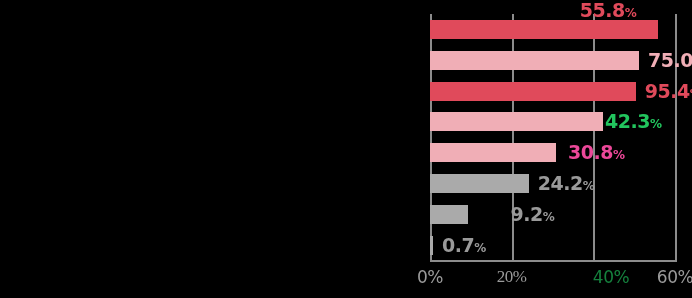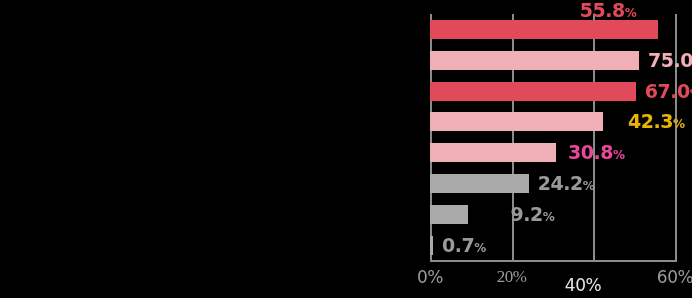--- a/index.html
+++ b/index.html
@@ -108,25 +108,25 @@
         <div class="bar-row" style="top: 20px;">
           <div class="bar" style="width: 227.85px; background: rgb(224, 74, 91);"></div>
           <div class="bar-value" style="left: 149.85px; color: rgb(224, 74, 91); top: -22px;"><span class="num">55.8</span><span class="pct">%</span></div>
         </div>
         <div class="bar-row" style="top: 50.8px;">
           <div class="bar" style="width: 209.067px; background: rgb(240, 174, 182);"></div>
           <div class="bar-value" style="left: 218.067px; color: rgb(240, 174, 182);"><span class="num">75.0</span></div>
         </div>
         <div class="bar-row" style="top: 81.6px;">
           <div class="bar" style="width: 205.8px; background: rgb(224, 74, 91);"></div>
-          <div class="bar-value" style="left: 214.8px; color: rgb(224, 74, 91);"><span class="num">67.0</span><span class="pct">%</span></div>
+          <div class="bar-value" style="left: 214.8px; color: rgb(224, 74, 91);"><span class="num">95.4</span><span class="pct">%</span></div>
         </div>
         <div class="bar-row" style="top: 112.4px;">
           <div class="bar" style="width: 172.725px; background: rgb(240, 174, 182);"></div>
-          <div class="bar-value" style="left: 198px; color: #eab308;"><span class="num">42.3</span><span class="pct">%</span></div>
+          <div class="bar-value" style="left: 175px; color: #22c55e;"><span class="num">42.3</span><span class="pct">%</span></div>
         </div>
         <div class="bar-row" style="top: 143.2px;">
           <div class="bar" style="width: 125.767px; background: rgb(240, 174, 182);"></div>
           <div class="bar-value" style="left: 138px; color: #ec4899;"><span class="num">30.8</span><span class="pct">%</span></div>
         </div>
         <div class="bar-row" style="top: 174px;">
           <div class="bar" style="width: 98.8167px; background: rgb(170, 170, 170);"></div>
           <div class="bar-value" style="left: 107.817px; color: rgb(154, 154, 154);"><span class="num">24.2</span><span class="pct">%</span></div>
         </div>
         <div class="bar-row" style="top: 204.8px;">
@@ -135,18 +135,18 @@
         </div>
         <div class="bar-row" style="top: 235.6px;">
           <div class="bar" style="width: 3px; background: rgb(170, 170, 170);"></div>
           <div class="bar-value" style="left: 12px; color: rgb(154, 154, 154);"><span class="num">0.7</span><span class="pct">%</span></div>
         </div>
       </div>
     <div class="axis-line"></div>
     <div id="ticks">
         <div class="tick-label" style="left: 0px; color: rgb(154, 154, 154);">0%</div>
         <div class="tick-label" style="left: 81.6667px; color: rgb(154, 154, 154); font-family: Liberation Serif, serif;">20%</div>
-        <div class="tick-label" style="left: 153px; color: #e5e5e5; margin-top: 8px;">40%</div>
+        <div class="tick-label" style="left: 181px; color: #15803d;">40%</div>
         <div class="tick-label" style="left: 245px; color: rgb(154, 154, 154);">60%</div>
       </div>
   </div>
 
 </div>
 
 </body></html>

